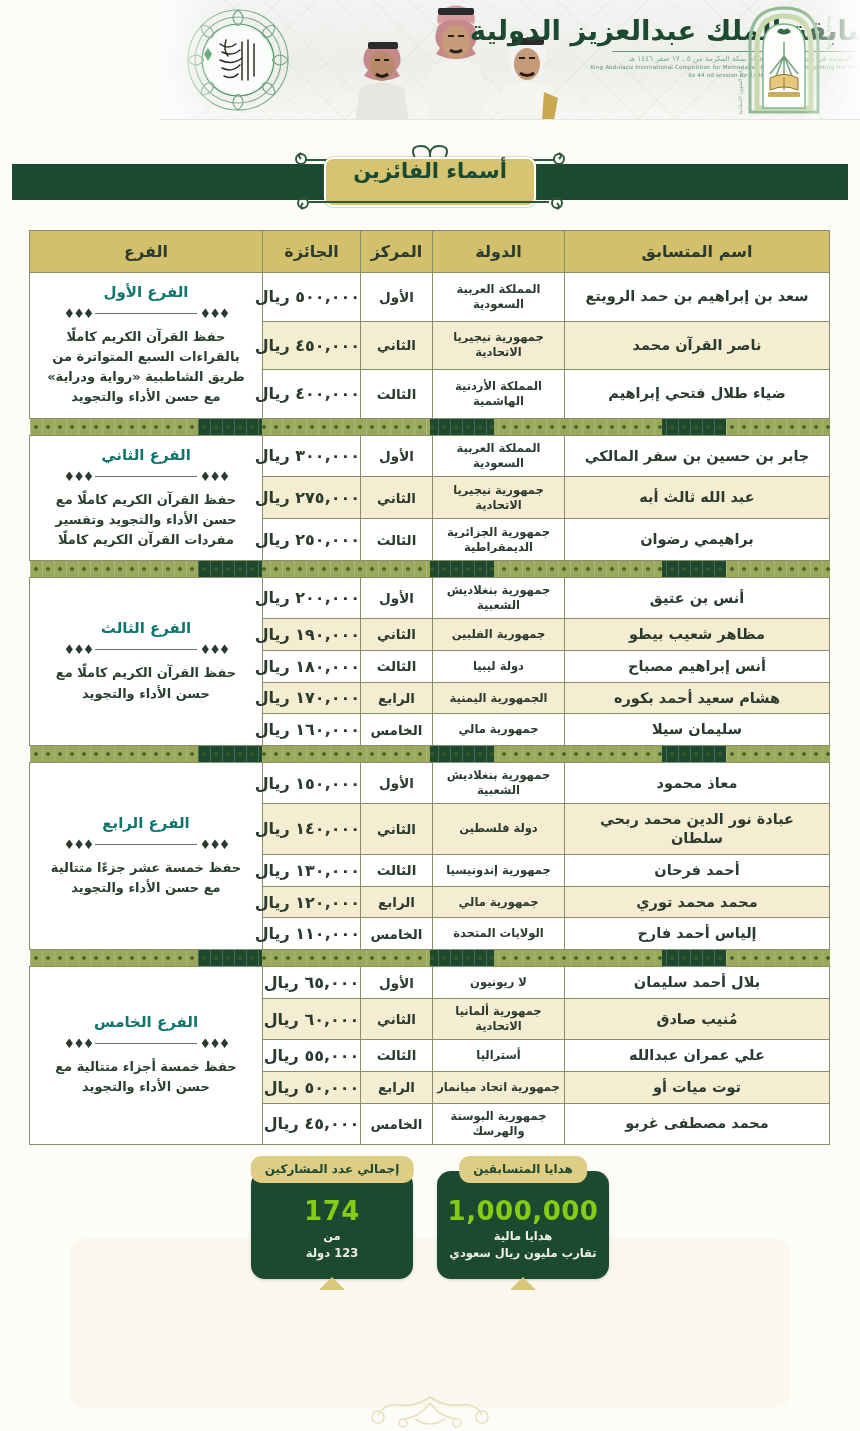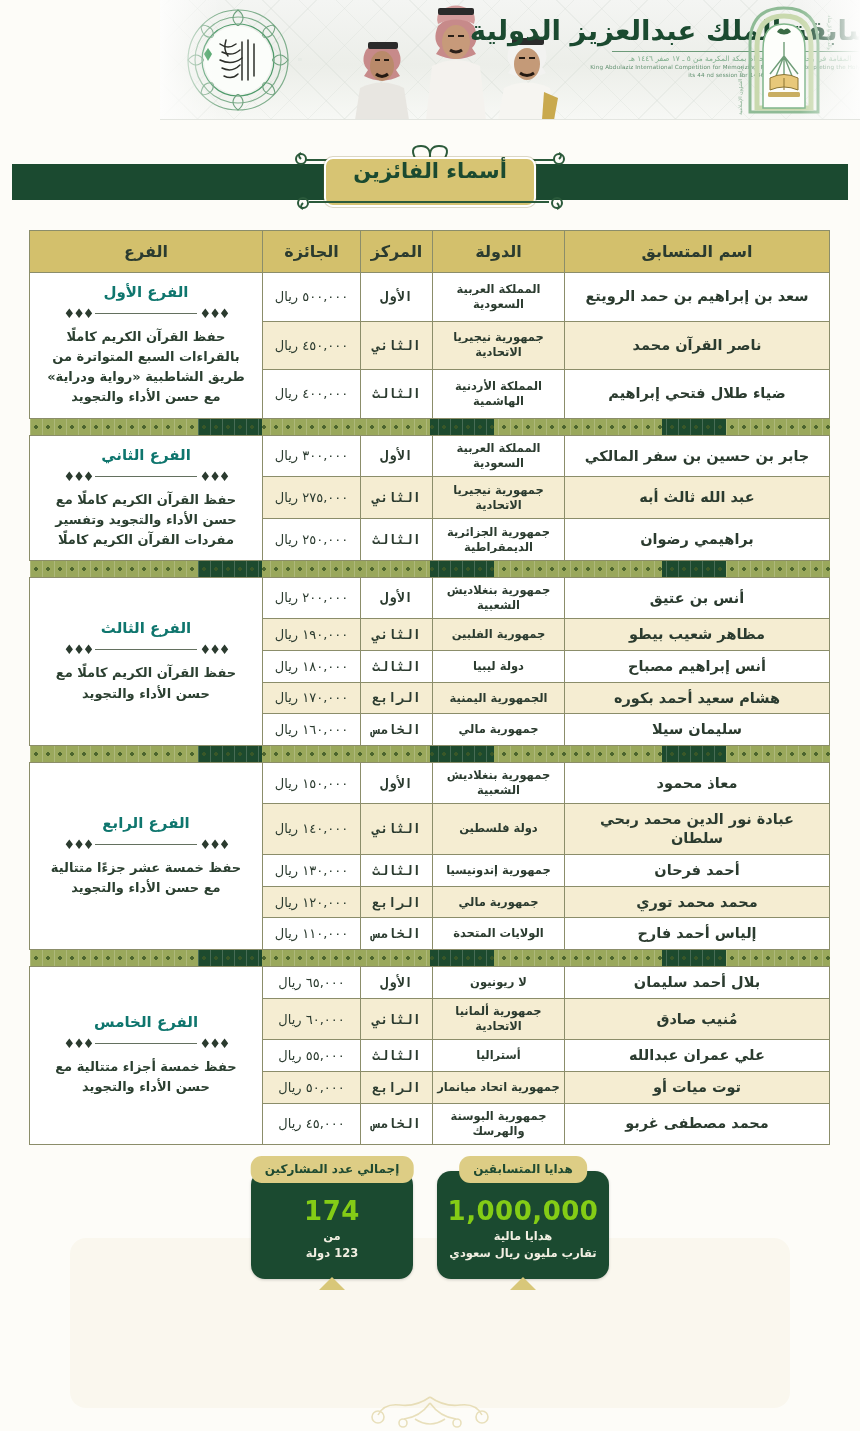--- a/index.html
+++ b/index.html
@@ -173,24 +173,24 @@
 
   td.name {
     font-size: 14.5px; font-weight: bold; color: #26392c;
     padding: 6px 8px; line-height: 1.3;
   }
   td.country {
     font-size: 11.5px; font-weight: bold; color: #2c4334;
     padding: 5px 4px; line-height: 1.3;
   }
   td.rank {
-    font-size: 13.5px; font-weight: bold; color: #26392c; font-family: Liberation Mono, monospace;
+    font-size: 13.5px; font-weight: bold; color: #26392c;
   }
   td.prize {
-    font-size: 13px; font-weight: normal; color: #26392c;
+    font-size: 16px; font-weight: bold; color: #26392c;
     white-space: nowrap;
   }
   tr.alt td { background: #f5edd2; }
   tr.plain td { background: #ffffff; }
 
   td.branch {
     background: #fdfdfa;
     padding: 10px 14px;
     vertical-align: middle;
   }

